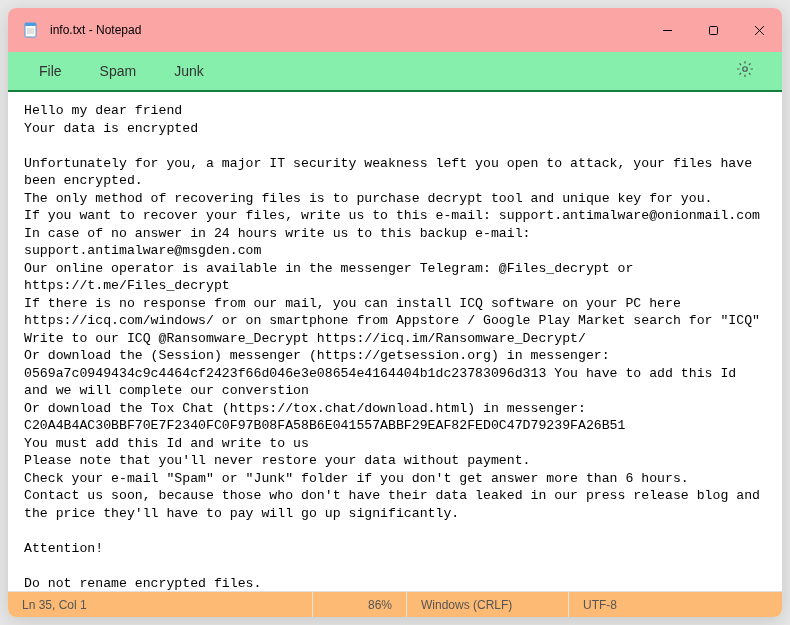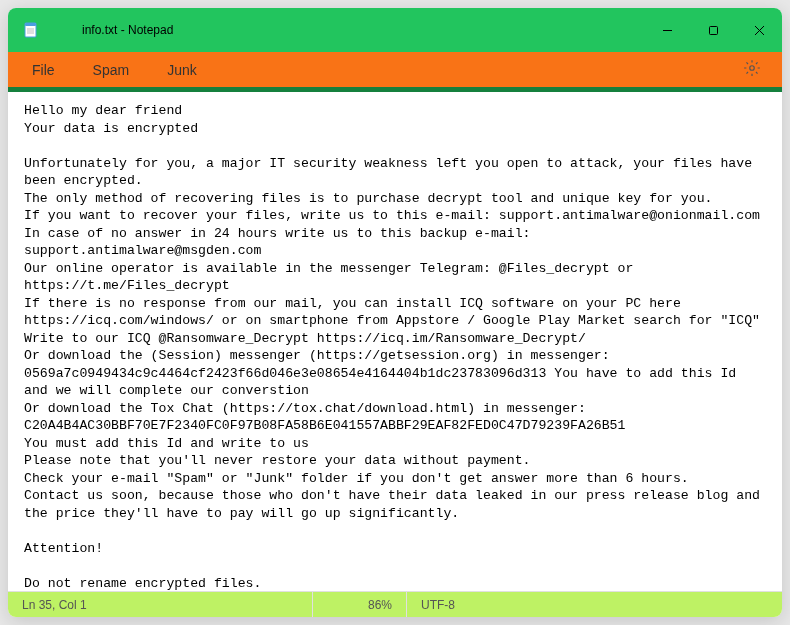--- a/index.html
+++ b/index.html
@@ -22,23 +22,22 @@
     box-shadow: 0 4px 20px rgba(0,0,0,0.15);
     display: flex;
     flex-direction: column;
     overflow: hidden;
   }
   .titlebar {
     height: 44px;
     display: flex;
     align-items: center;
     padding: 0 0 0 14px;
-    background: #22c55e;
+    background: #fca5a5;
     flex-shrink: 0;
-    gap: 32px;
   }
   .app-icon {
     width: 18px;
     height: 18px;
     margin-right: 10px;
     display: flex;
     align-items: center;
     justify-content: center;
   }
   .title-text {
@@ -56,23 +55,23 @@
     display: flex;
     align-items: center;
     justify-content: center;
     cursor: pointer;
   }
   .win-btn svg { stroke: #000; }
   .menubar {
     height: 40px;
     display: flex;
     align-items: center;
-    padding: 0 14px;
-    background: #f97316;
-    border-bottom: 5px solid #15803d;
+    padding: 0 21px;
+    background: #86efac;
+    border-bottom: 2px solid #15803d;
     flex-shrink: 0;
   }
   .menu-item {
     font-size: 14px;
     color: #333;
     padding: 6px 10px;
     margin-right: 18px;
     cursor: pointer;
   }
   .menu-spacer { flex: 1; }
@@ -103,21 +102,21 @@
     transform: translate(-50%, -50%);
     font-family: "Segoe UI", Arial, sans-serif;
     font-size: 44px;
     font-style: italic;
     color: rgba(0,0,0,0.06);
     pointer-events: none;
     letter-spacing: 0.5px;
   }
   .statusbar {
     height: 26px;
-    background: #bef264;
+    background: #fdba74;
     border-top: 1px solid #e0e0e0;
     display: flex;
     align-items: center;
     font-size: 12px;
     color: #555;
     flex-shrink: 0;
   }
   .sb-cell {
     padding: 0 14px;
     height: 100%;
@@ -201,16 +200,17 @@
 Attention!
 
 Do not rename encrypted files.
 Do not try to decrypt your data using third party software - it may cause permanent data loss.
 We are always ready to cooperate and find the best way to solve your problem.
 The faster you write - the more favorable conditions will be for you.</span></div>
 
   <div class="statusbar">
     <div class="sb-cell first">Ln 35, Col 1</div>
     <div class="sb-cell zoom">86%</div>
+    <div class="sb-cell lineend">Windows (CRLF)</div>
     <div class="sb-cell enc">UTF-8</div>
   </div>
 
 </div>
 
 </body></html>

